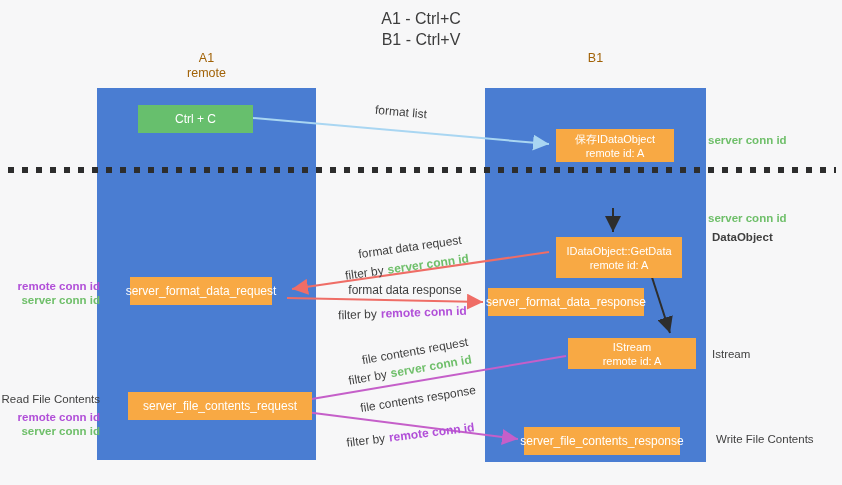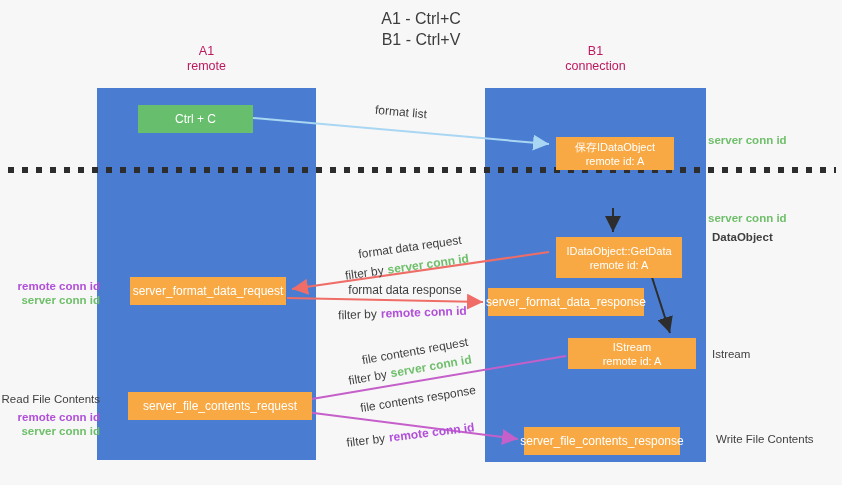--- a/index.html
+++ b/index.html
@@ -2,22 +2,22 @@
 <html><head>
 <meta charset="utf-8">
 <style>
   * { margin:0; padding:0; box-sizing:border-box; }
   body { font-family:"Liberation Sans", sans-serif; background:#f7f7f8; }
   .stage { position:relative; width:842px; height:485px; background:#f7f7f8; overflow:hidden; }
 
   .title { position:absolute; top:8px; left:0; width:100%; text-align:center;
            font-size:16px; line-height:21px; color:#3c3c3c; }
 
-  .lane-header { position:absolute; top:44px; text-align:center; font-size:12.5px;
-                 line-height:15px; color:#be185d; }
+  .lane-header { position:absolute; top:51px; text-align:center; font-size:12.5px;
+                 line-height:15px; color:#a16207; }
   .lane-header.left  { left:97px;  width:219px; }
   .lane-header.right { left:485px; width:221px; }
 
   .lane { position:absolute; top:88px; background:#4a7dd2; z-index:0; }
   .lane.left  { left:97px;  width:219px; height:372px; }
   .lane.right { left:485px; width:221px; height:374px; }
 
   svg.arrows { position:absolute; top:0; left:0; z-index:1; }
 
   .node { position:absolute; z-index:2; display:flex; flex-direction:column;
@@ -42,21 +42,20 @@
     <div>A1 - Ctrl+C</div>
     <div>B1 - Ctrl+V</div>
   </div>
 
   <div class="lane-header left">
     <div>A1</div>
     <div>remote</div>
   </div>
   <div class="lane-header right">
     <div>B1</div>
-    <div>connection</div>
   </div>
 
   <div class="lane left"></div>
   <div class="lane right"></div>
 
   <svg class="arrows" width="842" height="485" viewBox="0 0 842 485">
     <defs>
       <marker id="m-blue" markerWidth="8" markerHeight="8" refX="8" refY="4" orient="auto">
         <path d="M0,0 L8,4 L0,8 z" fill="#a9d6f2"></path>
       </marker>
@@ -85,32 +84,32 @@
 
     <line x1="566" y1="356" x2="294" y2="402" stroke="#c55fc9" stroke-width="2" marker-end="url(#m-magenta)"></line>
 
     <line x1="290" y1="410" x2="518" y2="439" stroke="#c55fc9" stroke-width="2" marker-end="url(#m-magenta)"></line>
   </svg>
 
   <div class="node green" style="left:138px; top:105px; width:115px; height:28px;">
     <div>Ctrl + C</div>
   </div>
 
-  <div class="node orange" style="left:556px; top:137px; width:118px; height:33px;">
+  <div class="node orange" style="left:556px; top:129px; width:118px; height:33px;">
     <div>保存IDataObject</div>
     <div>remote id: A</div>
   </div>
 
 
   <div class="node orange" style="left:556px; top:237px; width:126px; height:41px;">
     <div>IDataObject::GetData</div>
     <div>remote id: A</div>
   </div>
 
-  <div class="node orange single" style="left:130px; top:277px; width:156px; height:28px;">
+  <div class="node orange single" style="left:130px; top:277px; width:142px; height:28px;">
     <div>server_format_data_request</div>
   </div>
 
   <div class="node orange single" style="left:488px; top:288px; width:156px; height:28px;">
     <div>server_format_data_response</div>
   </div>
 
   <div class="node orange" style="left:568px; top:338px; width:128px; height:31px;">
     <div>IStream</div>
     <div>remote id: A</div>

